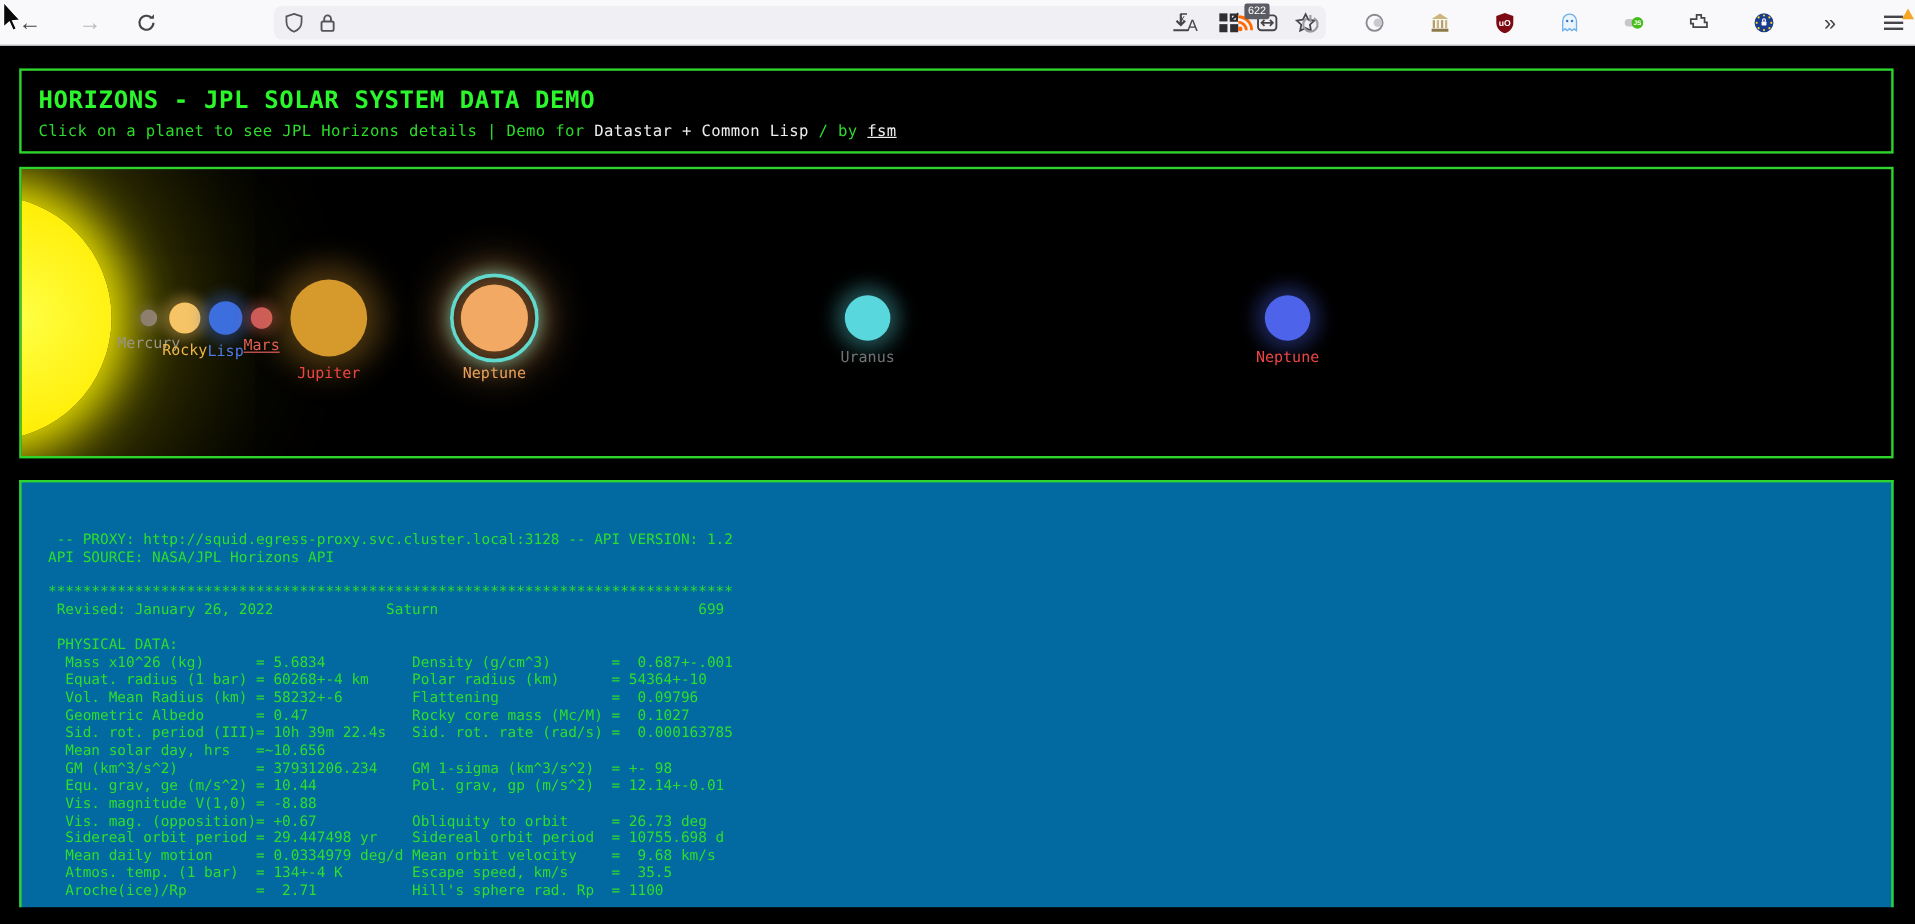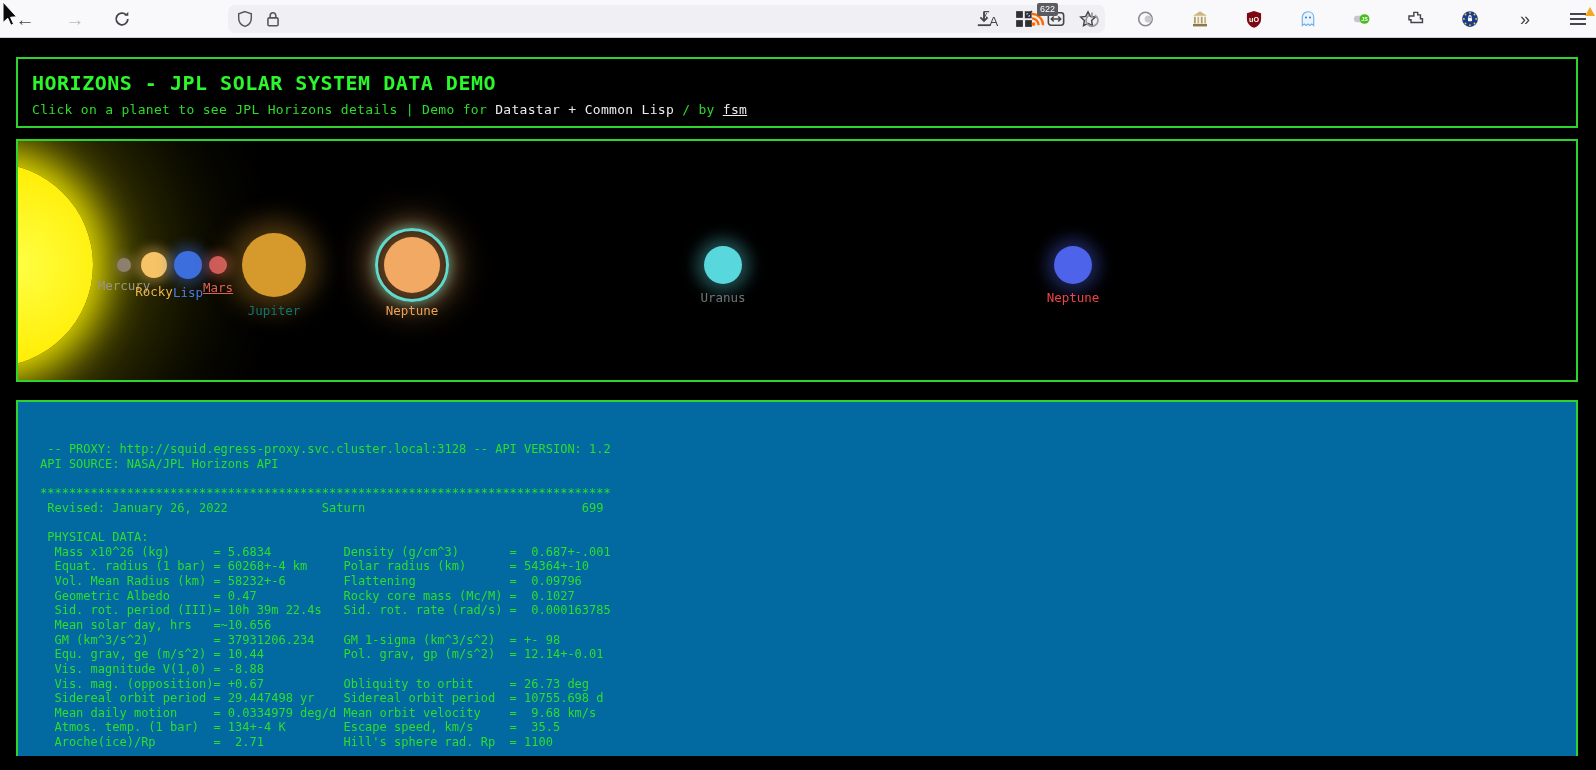--- a/index.html
+++ b/index.html
@@ -212,21 +212,21 @@
 
   <div class="planet" style="left: 99px; top: 117px; width: 14px; height: 14px; background: rgb(141, 127, 110); box-shadow: rgba(141, 127, 110, 0.35) 0px 0px 10px 4px;"></div>
       <div class="planet-label" style="left: 106px; top: 137px; color: rgb(154, 148, 140);">Mercury</div>
       <div class="planet" style="left: 123px; top: 111px; width: 26px; height: 26px; background: rgb(246, 196, 102); box-shadow: rgba(246, 196, 102, 0.35) 0px 0px 10px 6px;"></div>
       <div class="planet-label" style="left: 136px; top: 143px; color: rgb(240, 182, 74);">Rocky</div>
       <div class="planet" style="left: 156px; top: 110px; width: 28px; height: 28px; background: rgb(60, 110, 222); box-shadow: rgba(60, 110, 222, 0.35) 0px 0px 11px 7px;"></div>
       <div class="planet-label" style="left: 170px; top: 144px; color: rgb(77, 123, 232);">Lisp</div>
       <div class="planet" style="left: 191px; top: 115px; width: 18px; height: 18px; background: rgb(205, 90, 90); box-shadow: rgba(205, 90, 90, 0.35) 0px 0px 10px 5px;"></div>
       <div class="planet-label" style="left: 200px; top: 139px; color: rgb(224, 96, 85); text-decoration: underline;">Mars</div>
       <div class="planet" style="left: 224px; top: 92px; width: 64px; height: 64px; background: rgb(214, 153, 44); box-shadow: rgba(214, 153, 44, 0.35) 0px 0px 26px 13px;"></div>
-      <div class="planet-label" style="left: 256px; top: 162px; color: #0f766e;">Jupiter</div>
+      <div class="planet-label" style="left: 256px; top: 162px; color: #ef4444;">Jupiter</div>
       <div class="sel-ring" style="left: 357px; top: 87px; width: 74px; height: 74px; border-color: rgb(62, 230, 230);"></div>
       <div class="planet" style="left: 366px; top: 96px; width: 56px; height: 56px; background: rgb(242, 169, 100); box-shadow: rgba(242, 169, 100, 0.35) 0px 0px 22px 11px;"></div>
       <div class="planet-label" style="left: 394px; top: 162px; color: rgb(237, 162, 88);">Neptune</div>
       <div class="planet" style="left: 686px; top: 105px; width: 38px; height: 38px; background: rgb(88, 216, 220); box-shadow: rgba(88, 216, 220, 0.35) 0px 0px 15px 8px;"></div>
       <div class="planet-label" style="left: 705px; top: 149px; color: #737373;">Uranus</div>
       <div class="planet" style="left: 1036px; top: 105px; width: 38px; height: 38px; background: rgb(76, 99, 234); box-shadow: rgba(76, 99, 234, 0.35) 0px 0px 15px 8px;"></div>
       <div class="planet-label" style="left: 1055px; top: 149px; color: #ef4444;">Neptune</div>
     </section>
 
   <section class="panel datapanel">

